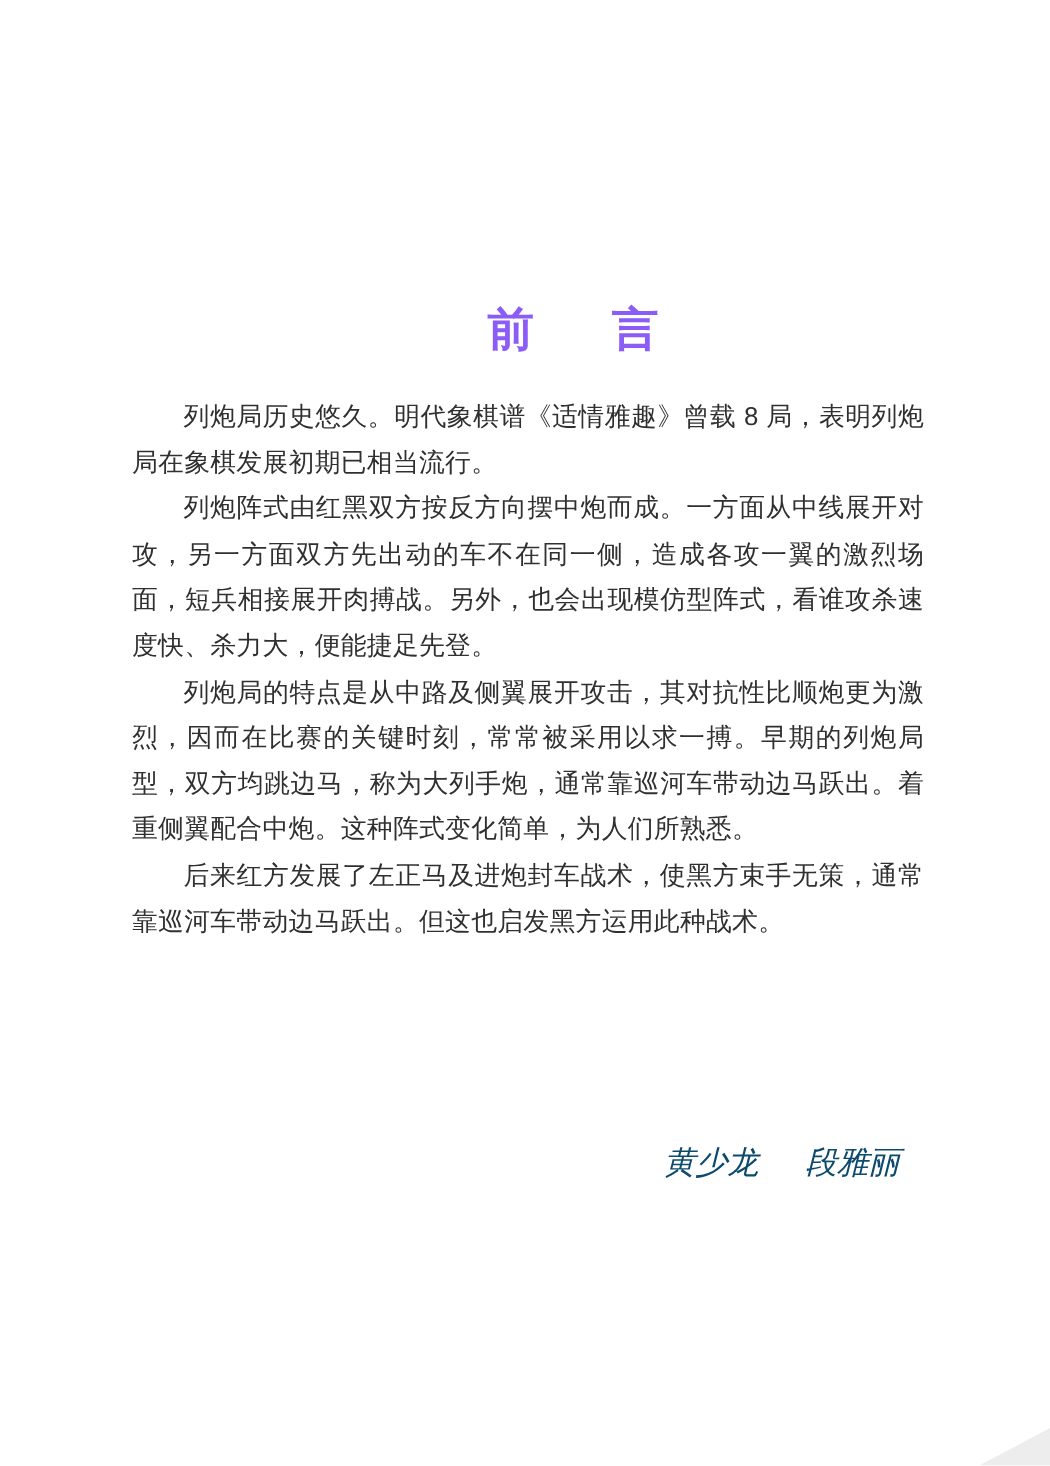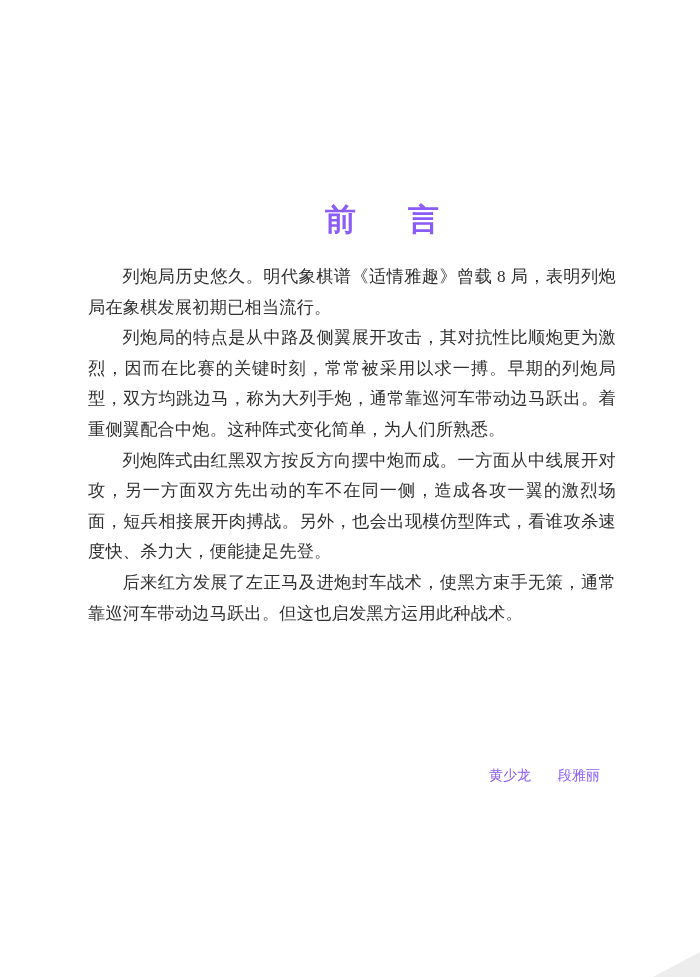--- a/index.html
+++ b/index.html
@@ -44,37 +44,38 @@
   }
 
   .para {
     margin: 0;
     font-size: 17.2px;
     line-height: 30.6px;
     text-align: justify;
     text-justify: inter-character;
     text-indent: 2em;
     color: #303030;
-    font-family: Liberation Serif, serif;
+    font-family: Liberation Sans, sans-serif;
     letter-spacing: 0.012em;
     word-break: break-all;
   }
 
   
   .signature-row {
     position: absolute;
     top: 760px;
     left: 88px;
     width: 528px;
     text-align: right;
-    font-size: 14px;
+    font-size: 21px;
     line-height: 30px;
-    color: #8b5cf6;
+    color: #0c4a6e;
     padding-right: 16px;
     box-sizing: border-box;
+    font-style: italic;
   }
 
   .sig-name {
     display: inline-block;
   }
 
   .sig-gap {
     display: inline-block;
     width: 18px;
   }
@@ -116,22 +117,22 @@
 </style>
 </head>
 <body>
 
 <div class="page">
 
   <h1 class="doc-title">前　言</h1>
 
   <div class="body-block">
     <p class="para">列炮局历史悠久。明代象棋谱《适情雅趣》曾载 8 局，表明列炮局在象棋发展初期已相当流行。</p>
+    <p class="para">列炮阵式由红黑双方按反方向摆中炮而成。一方面从中线展开对攻，另一方面双方先出动的车不在同一侧，造成各攻一翼的激烈场面，短兵相接展开肉搏战。另外，也会出现模仿型阵式，看谁攻杀速度快、杀力大，便能捷足先登。</p>
     <p class="para">列炮局的特点是从中路及侧翼展开攻击，其对抗性比顺炮更为激烈，因而在比赛的关键时刻，常常被采用以求一搏。早期的列炮局型，双方均跳边马，称为大列手炮，通常靠巡河车带动边马跃出。着重侧翼配合中炮。这种阵式变化简单，为人们所熟悉。</p>
-    <p class="para">列炮阵式由红黑双方按反方向摆中炮而成。一方面从中线展开对攻，另一方面双方先出动的车不在同一侧，造成各攻一翼的激烈场面，短兵相接展开肉搏战。另外，也会出现模仿型阵式，看谁攻杀速度快、杀力大，便能捷足先登。</p>
     <p class="para">后来红方发展了左正马及进炮封车战术，使黑方束手无策，通常靠巡河车带动边马跃出。但这也启发黑方运用此种战术。</p>
   </div>
 
   <div class="signature-row">
     <span class="sig-name">黄少龙</span>
     <span class="sig-gap"></span>
     <span class="sig-name">段雅丽</span>
   </div>
 
   <div class="watermark">

